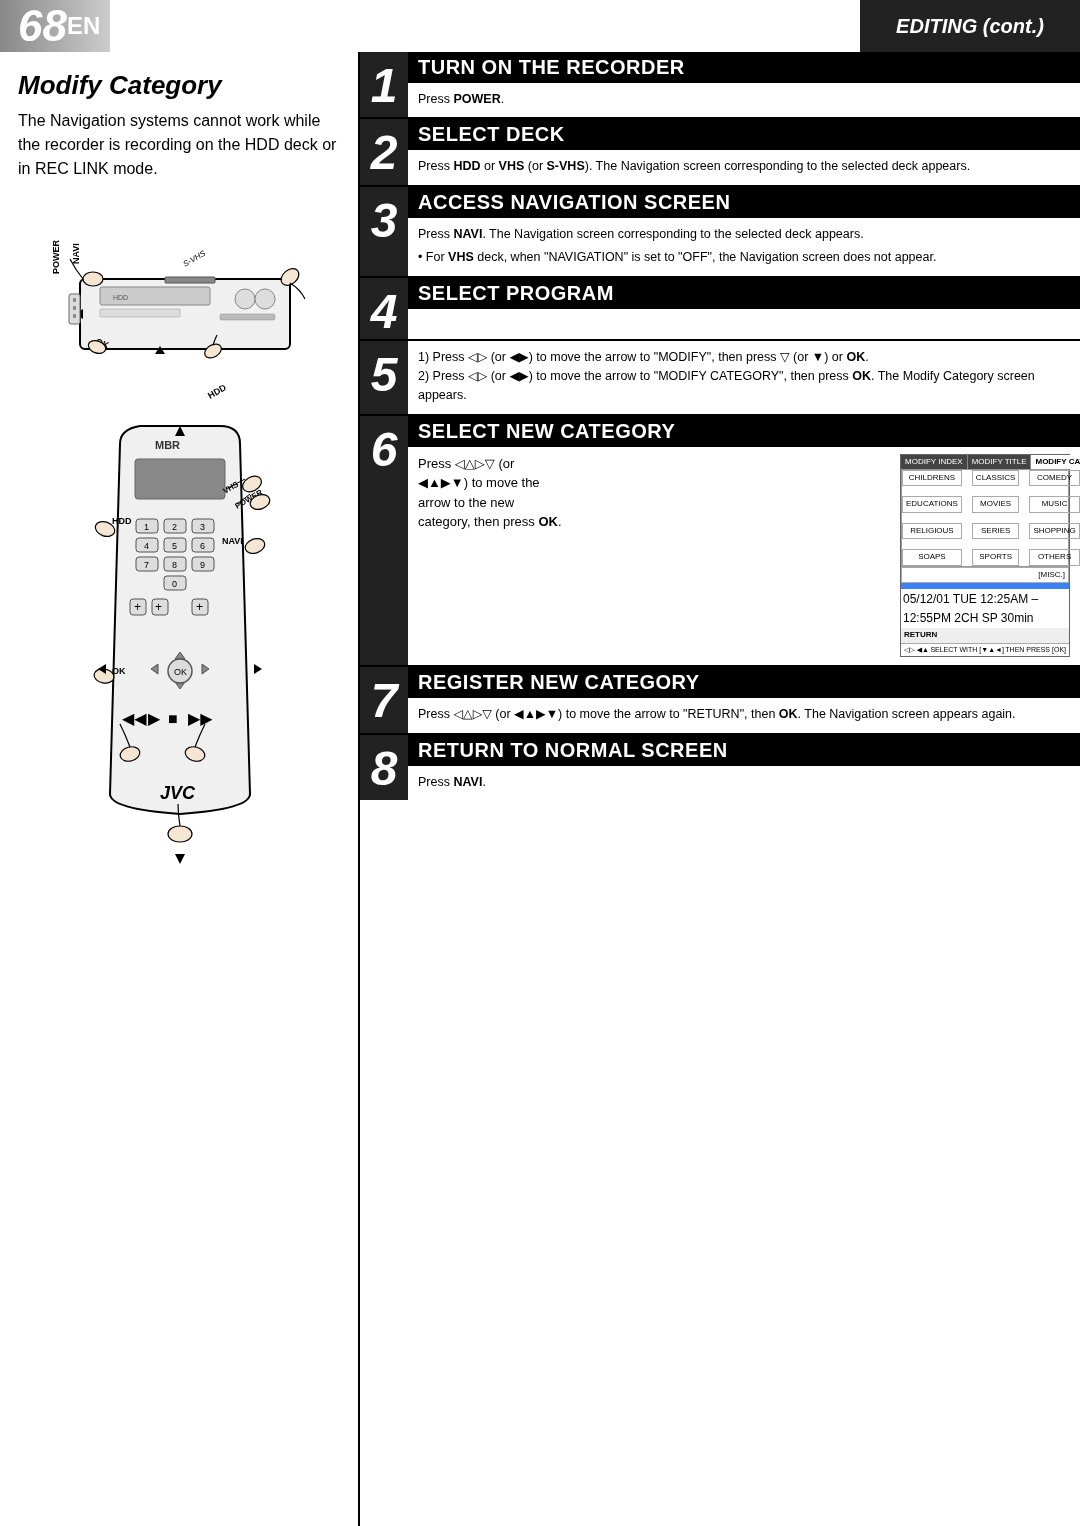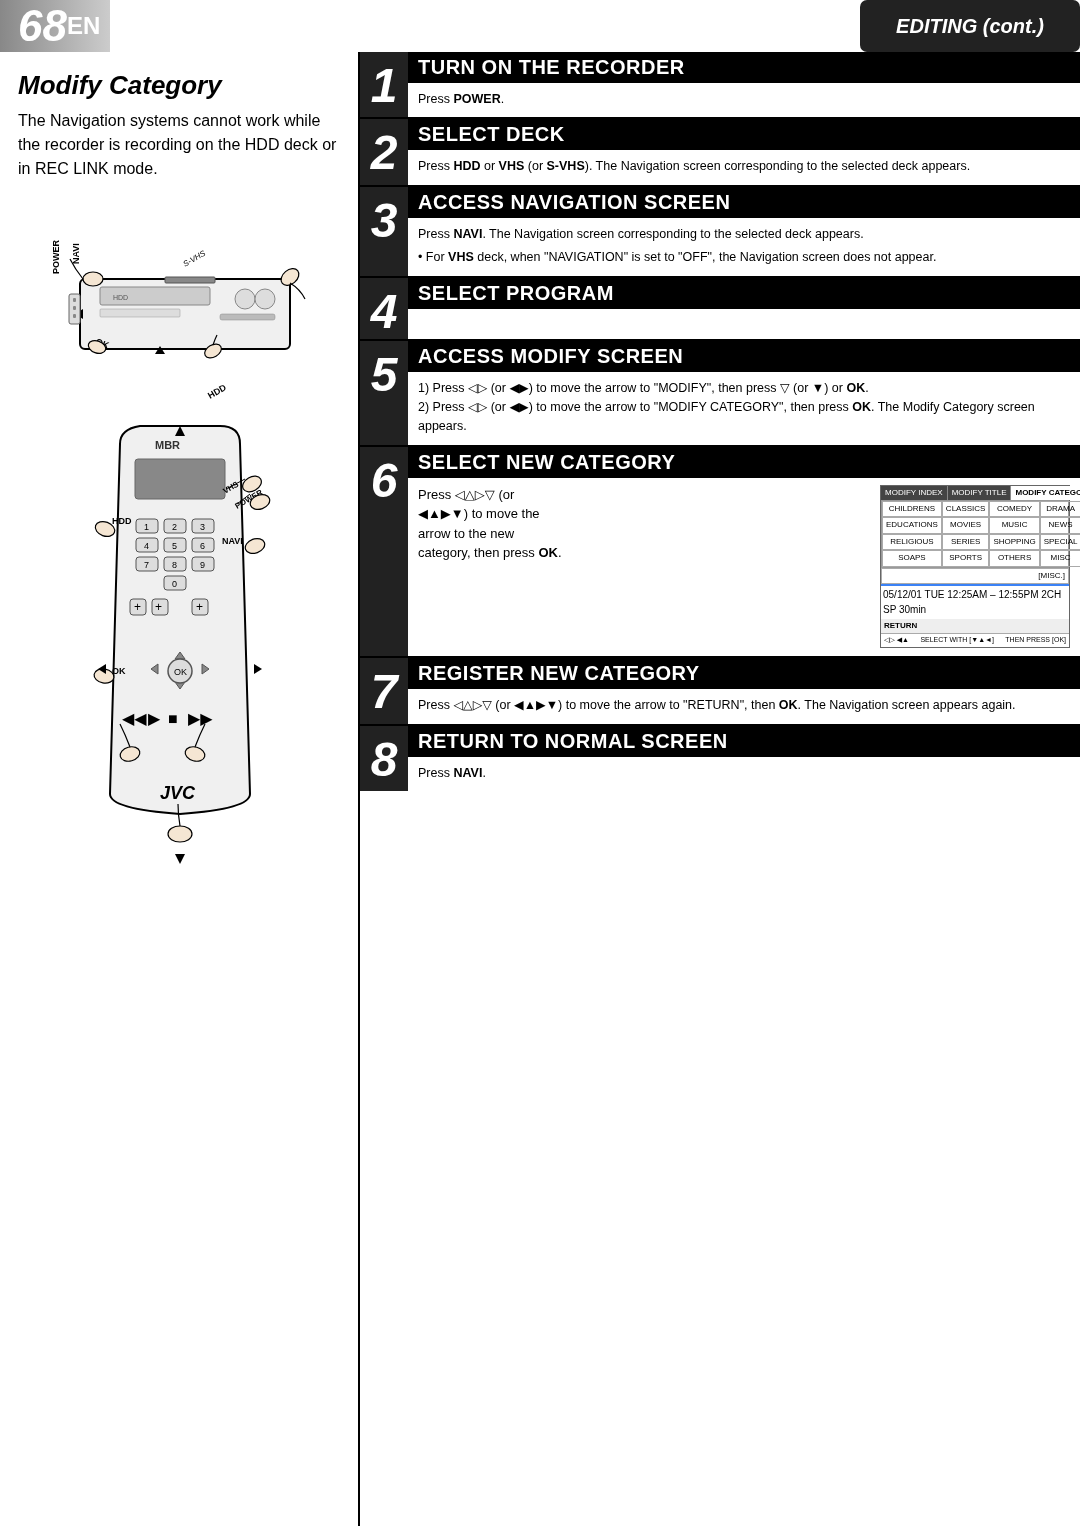--- a/index.html
+++ b/index.html
@@ -40,21 +40,20 @@
       background: #222;
       color: #fff;
       font-size: 20px;
       font-weight: bold;
       font-style: italic;
       padding: 0 18px;
       display: flex;
       align-items: center;
       min-width: 220px;
       justify-content: center;
-      border-radius: 7px;
     }
 
     
     .main-layout {
       display: flex;
       width: 100%;
       min-height: 1474px;
     }
 
     
@@ -125,21 +124,21 @@
     .step-body .bullet { margin-top: 4px; }
 
     
     .step6-inner {
       display: flex;
       align-items: flex-start;
       gap: 8px;
     }
     .step6-text { flex: 1; font-size: 13px; line-height: 1.5; }
     .step6-screen {
-      width: 190px;
+      width: 170px;
       flex-shrink: 0;
       border: 1.5px solid #666;
       font-size: 9px;
     }
     .screen-tabs {
       display: flex;
       background: #444;
       color: #fff;
     }
     .screen-tab {
@@ -150,38 +149,39 @@
     }
     .screen-tab.active {
       background: #fff;
       color: #000;
       font-weight: bold;
     }
     .screen-grid {
       display: grid;
       grid-template-columns: repeat(4, 1fr);
       border: 1px solid #999;
+      gap: 10px;
     }
     .screen-cell {
       border: 0.5px solid #aaa;
       padding: 1px 3px;
       font-size: 8px;
       text-align: center;
       white-space: nowrap;
     }
     .screen-misc {
       text-align: right;
       padding: 1px 3px;
       font-size: 8px;
       border: 0.5px solid #aaa;
     }
     .screen-footer {
-      font-size: 10px;
+      font-size: 12px;
       padding: 1px 2px;
-      border-top: 2px solid #3b82f6;
+      border-top: 6px solid #3b82f6;
     }
     .screen-return-row {
       background: #eee;
       padding: 1px 3px;
       font-size: 8px;
       font-weight: bold;
     }
     .screen-icons-row {
       display: flex;
       align-items: center;
@@ -404,21 +404,20 @@
       <div class="step-content">
         <div class="step-heading">SELECT PROGRAM</div>
       </div>
     </div>
 
     <div class="step-block">
       <div class="step-number-col">
         <span>5</span>
       </div>
       <div class="step-content">
-        <div class="step-heading">ACCESS MODIFY SCREEN</div>
         <div class="step-body">
           1) Press ◁▷ (or ◀▶) to move the arrow to "MODIFY", then press ▽ (or ▼) or <b>OK</b>.<br>
           2) Press ◁▷ (or ◀▶) to move the arrow to "MODIFY CATEGORY", then press <b>OK</b>. The Modify Category screen appears.
         </div>
       </div>
     </div>
 
     <div class="step-block">
       <div class="step-number-col">
         <span>6</span>

